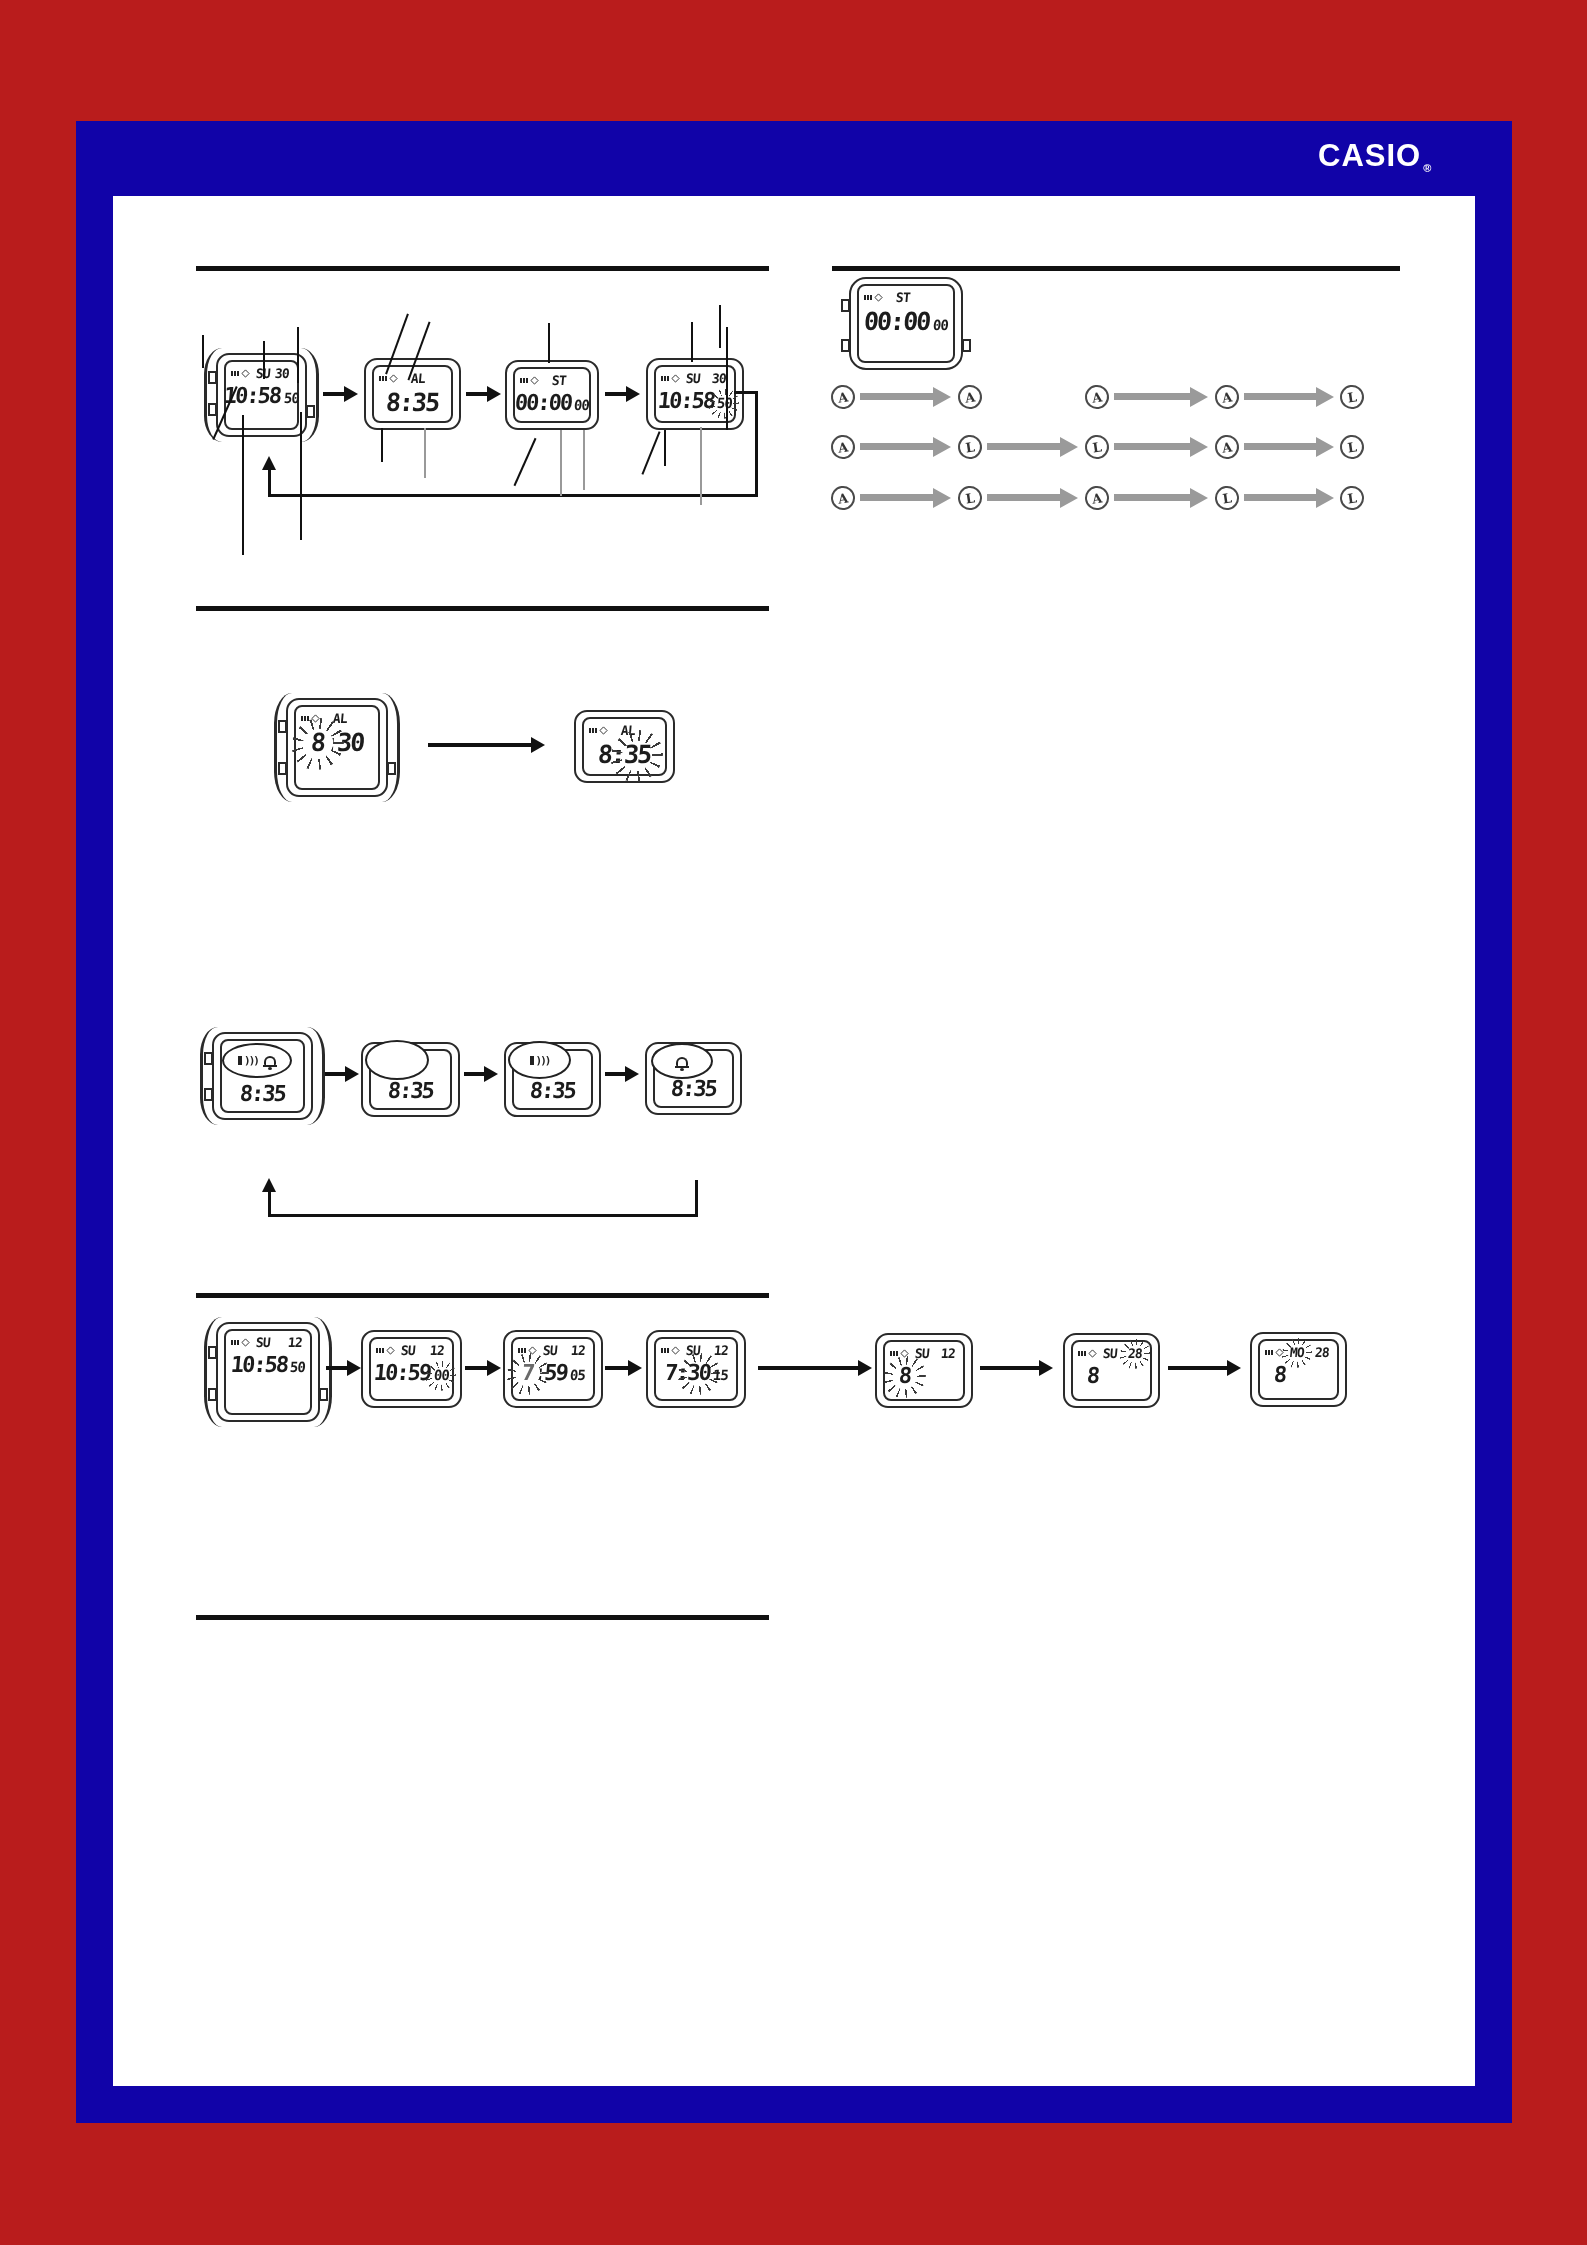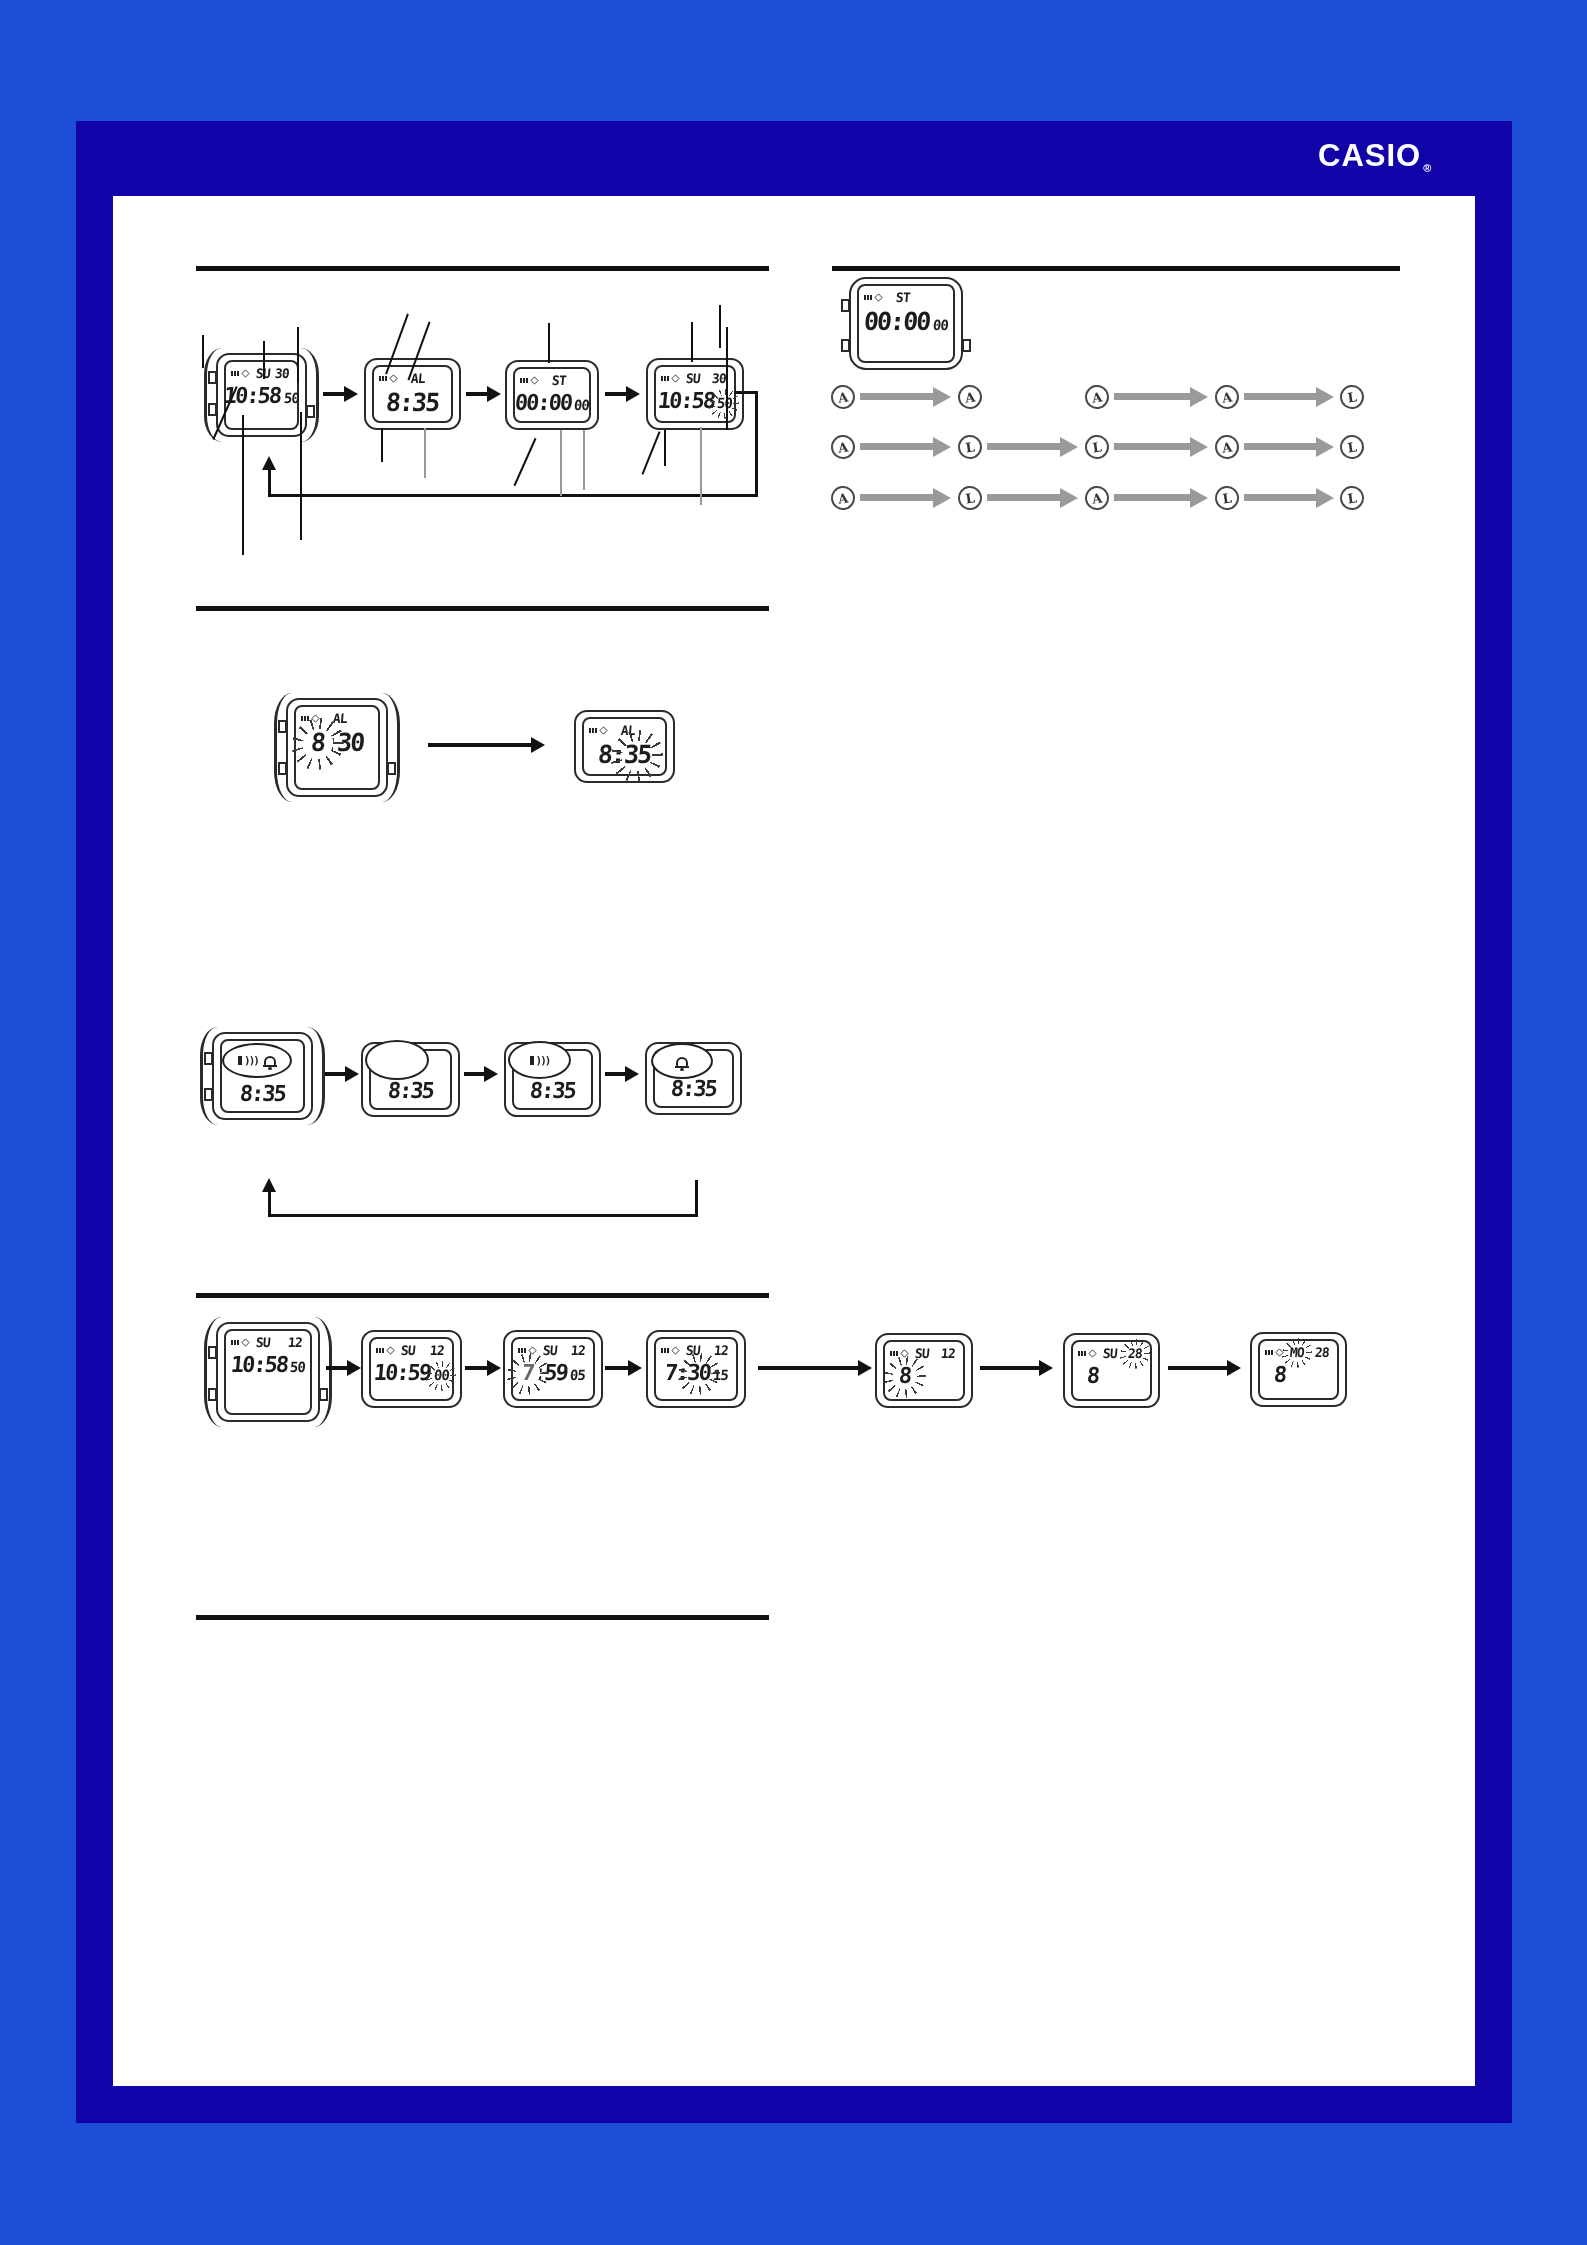--- a/index.html
+++ b/index.html
@@ -1,16 +1,16 @@
 <!DOCTYPE html>
 <html><head>
 <meta charset="utf-8">
 <style>
   html,body{margin:0;padding:0;background:#ffffff;}
-  #page{position:relative;width:1587px;height:2245px;background:#1d4ed8;overflow:hidden;
+  #page{position:relative;width:1587px;height:2245px;background:#b91c1c;overflow:hidden;
         font-family:"Liberation Sans",sans-serif;}
 
   
   .frame{position:absolute;left:76px;top:121px;width:1436px;height:2002px;box-sizing:border-box;
          border-style:solid;border-color:#1103a8;border-width:75px 37px 37px 37px;background:#fff;}
   .brand{position:absolute;left:1318px;top:138px;color:#fff;font-weight:bold;
          font-size:31px;letter-spacing:1px;font-family:"Liberation Sans",sans-serif;}
   .brand .reg{font-size:11px;font-weight:bold;vertical-align:-6px;margin-left:2px;}
 
   

